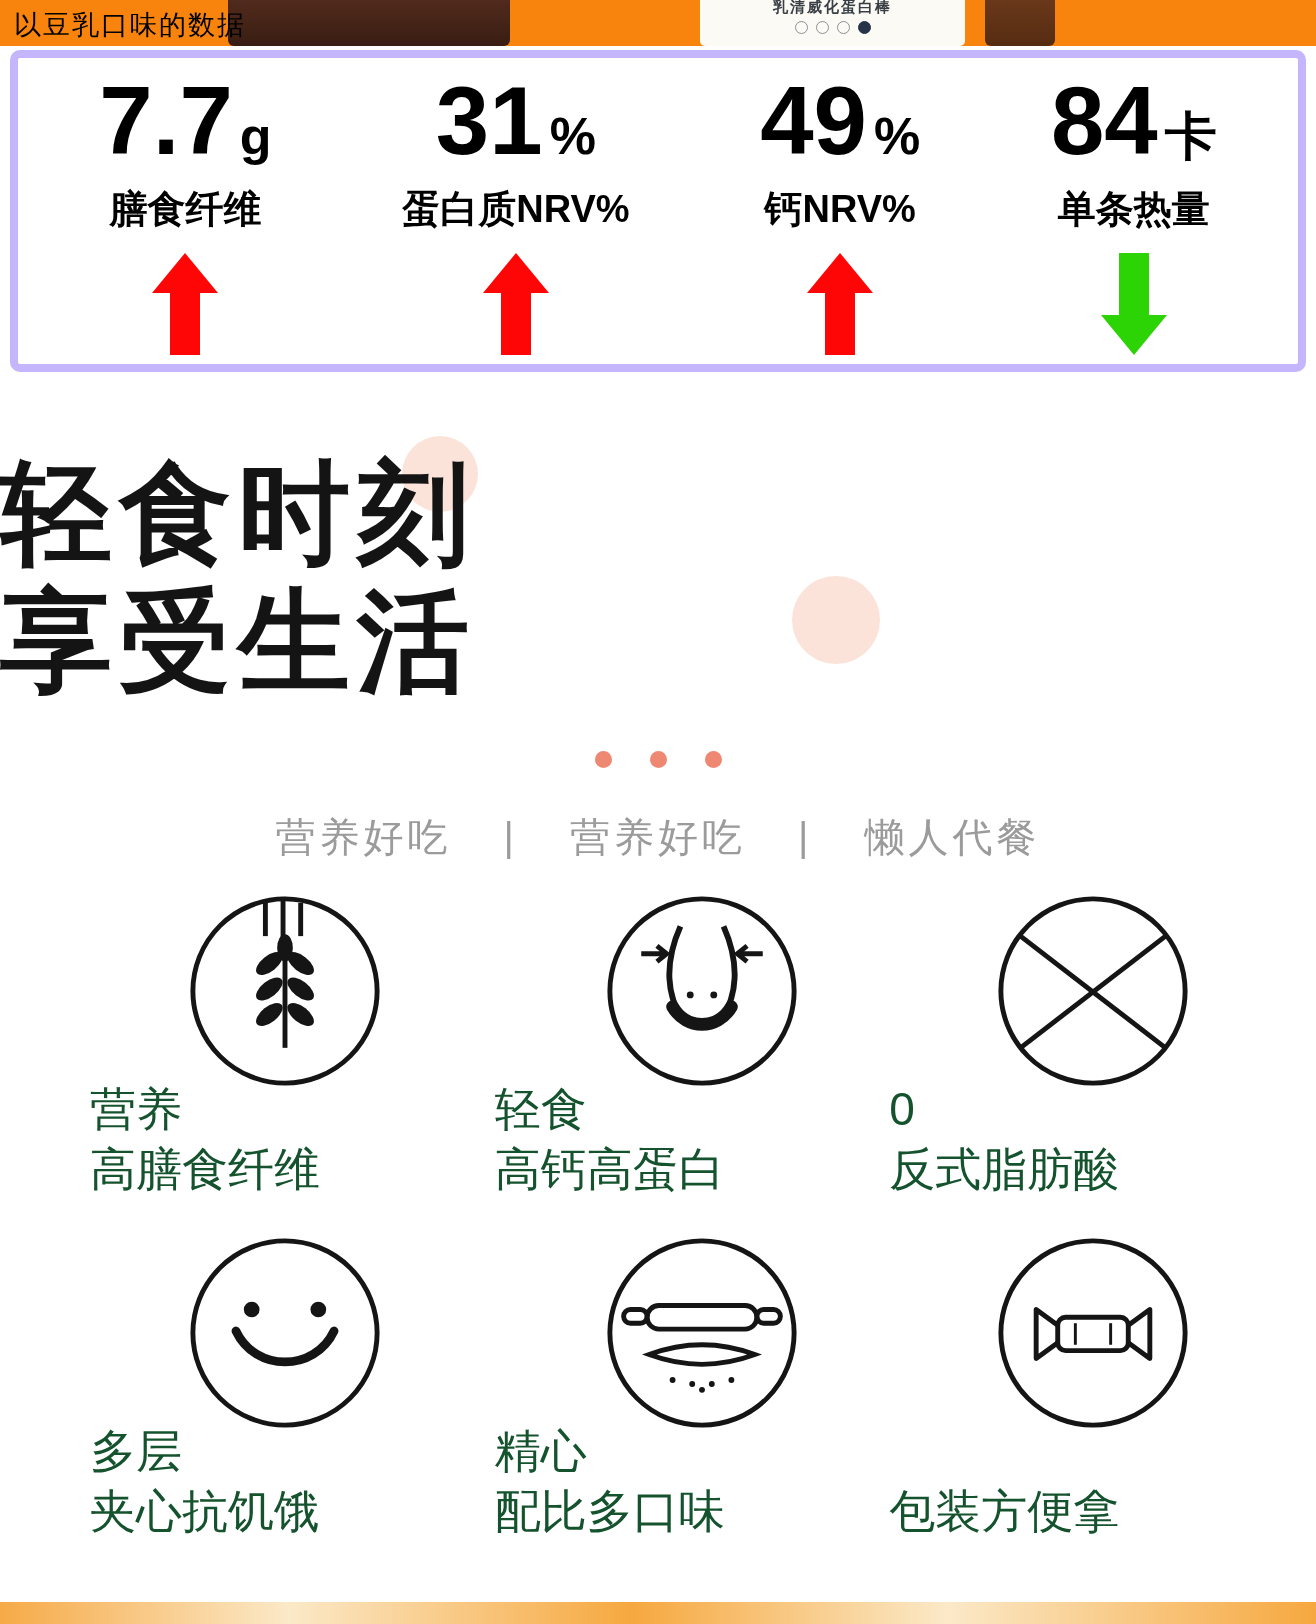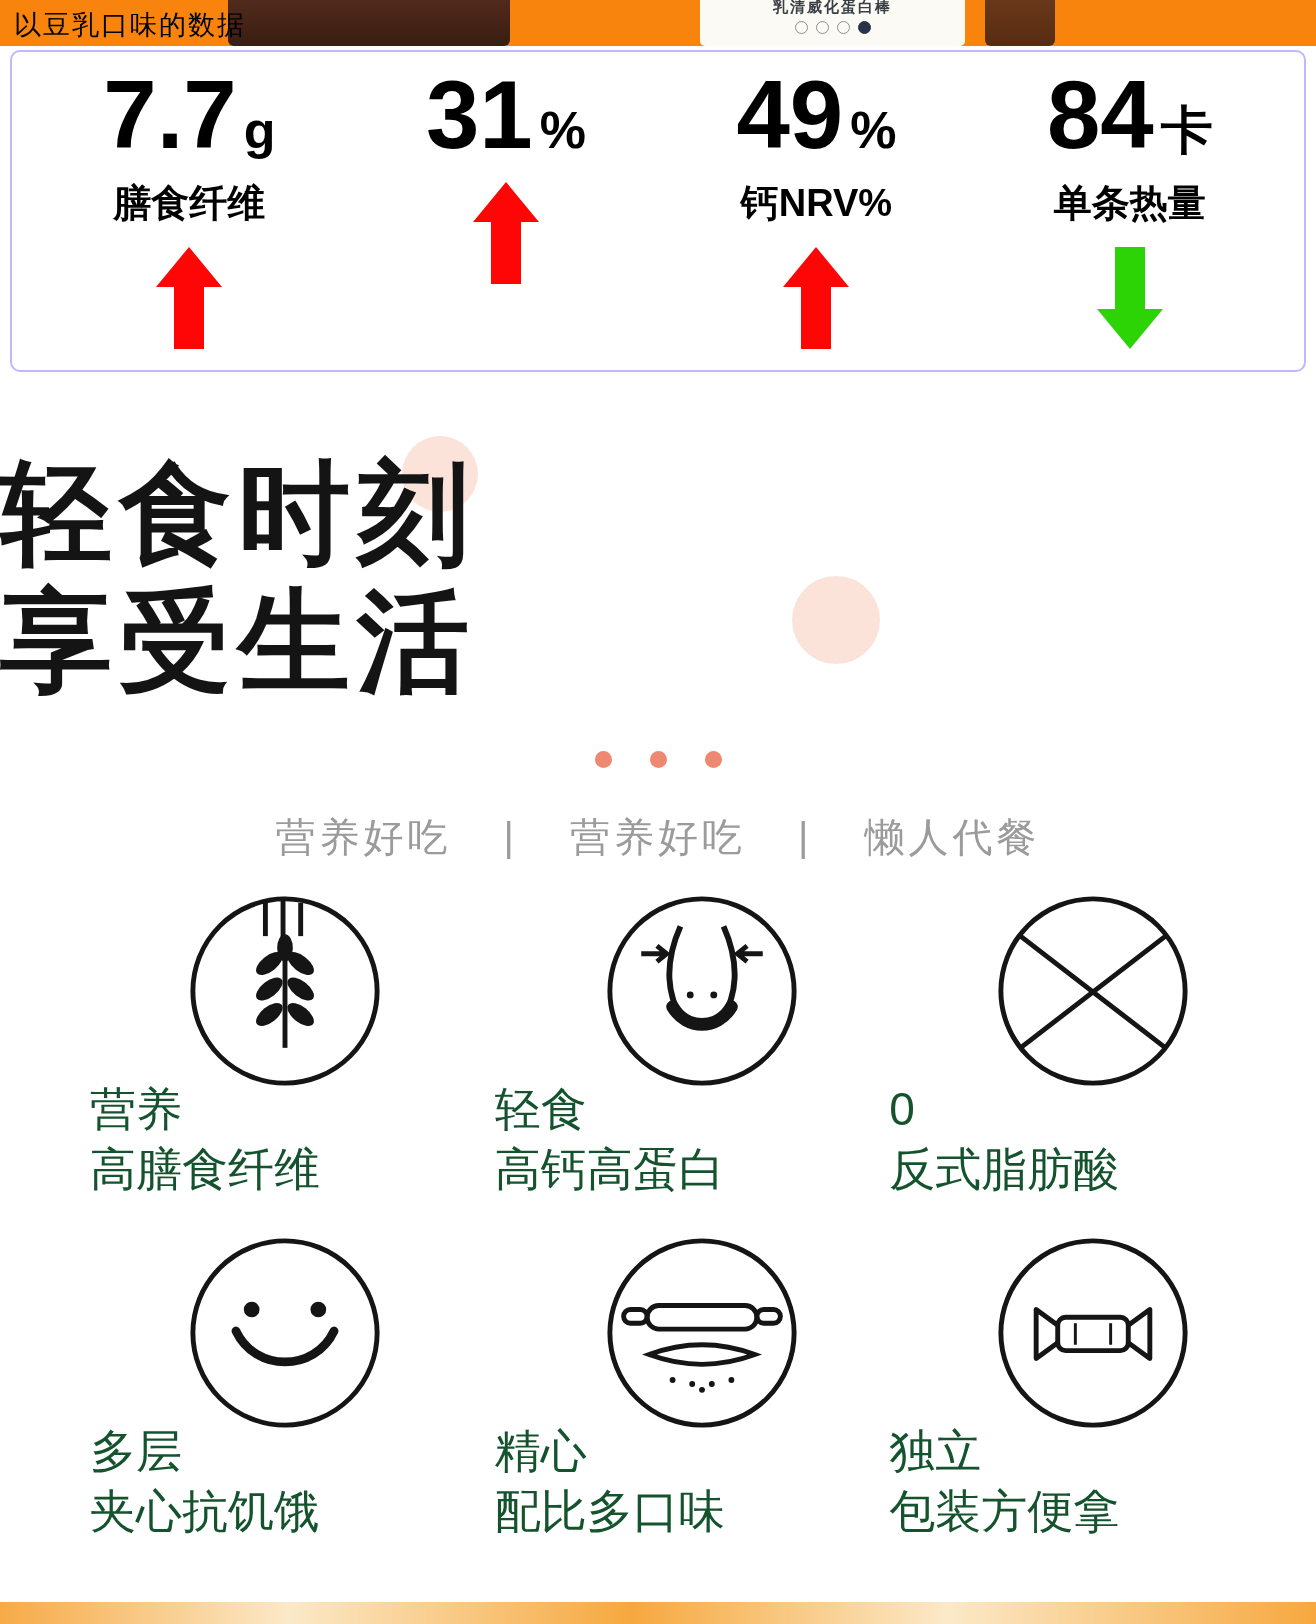--- a/index.html
+++ b/index.html
@@ -33,21 +33,21 @@
   .package-label { font-size: 15px; color: #3a3f46; letter-spacing: 2px; font-weight: bold; }
   .package-badges { display: flex; gap: 8px; margin-top: 4px; }
   .package-badges i {
     width: 13px; height: 13px; border: 1.5px solid #8b9097; border-radius: 50%; display: block;
   }
   .package-badges i.dark { background:#273348; border-color:#273348; }
 
   
   .stats-box {
     margin: 4px 10px 0; height: 322px;
-    border: 2px solid #c4b5fd; border-radius: 10px; background: #fff;
+    border: 8px solid #c4b5fd; border-radius: 10px; background: #fff;
     display: flex; justify-content: space-around; align-items: flex-start;
     padding: 14px 16px 6px;
   }
   .stat { text-align: center; }
   .stat-value { display: flex; align-items: baseline; justify-content: center; line-height: 1.02; }
   .stat-num { font-size: 96px; font-weight: bold; color: #000; }
   .stat-unit { font-size: 52px; font-weight: bold; color: #000; margin-left: 7px; }
   .stat-label { font-size: 38px; font-weight: bold; color: #000; margin-top: 14px; white-space: nowrap; }
   .arrow { margin: 18px auto 0; display: flex; flex-direction: column; align-items: center; }
   .head-up   { width:0; height:0; border-left:33px solid transparent; border-right:33px solid transparent; border-bottom:40px solid #fe0606; }
@@ -132,20 +132,21 @@
       <span class="head-up"></span>
         <span class="shaft-up"></span>
     </div>
   </div>
 
   <div class="stat">
     <div class="stat-value">
       <span class="stat-num">31</span>
       <span class="stat-unit">%</span>
     </div>
+    <div class="stat-label">蛋白质NRV%</div>
     <div class="arrow">
       <span class="head-up"></span>
         <span class="shaft-up"></span>
     </div>
   </div>
 
   <div class="stat">
     <div class="stat-value">
       <span class="stat-num">49</span>
       <span class="stat-unit">%</span>
@@ -293,21 +294,20 @@
         <svg class="icon-svg" width="196" height="196" viewBox="0 0 200 200" fill="none" stroke="#151515" stroke-width="5" stroke-linejoin="round">
           <circle cx="100" cy="100" r="94"></circle>
           <rect x="64" y="84" width="72" height="34" rx="8"></rect>
           <path d="M64 92 L42 76 L42 126 L64 110"></path>
           <path d="M136 92 L158 76 L158 126 L136 110"></path>
           <line x1="82" y1="90" x2="82" y2="112" stroke-width="3"></line>
           <line x1="118" y1="90" x2="118" y2="112" stroke-width="3"></line>
         </svg>
       </div>
       <div class="feat-label">
-        <div>独立</div>
         <div>包装方便拿</div>
       </div>
     </div>
 
   </div>
 </div>
 
 <div class="bottom-strip"></div>
 
 </body></html>

